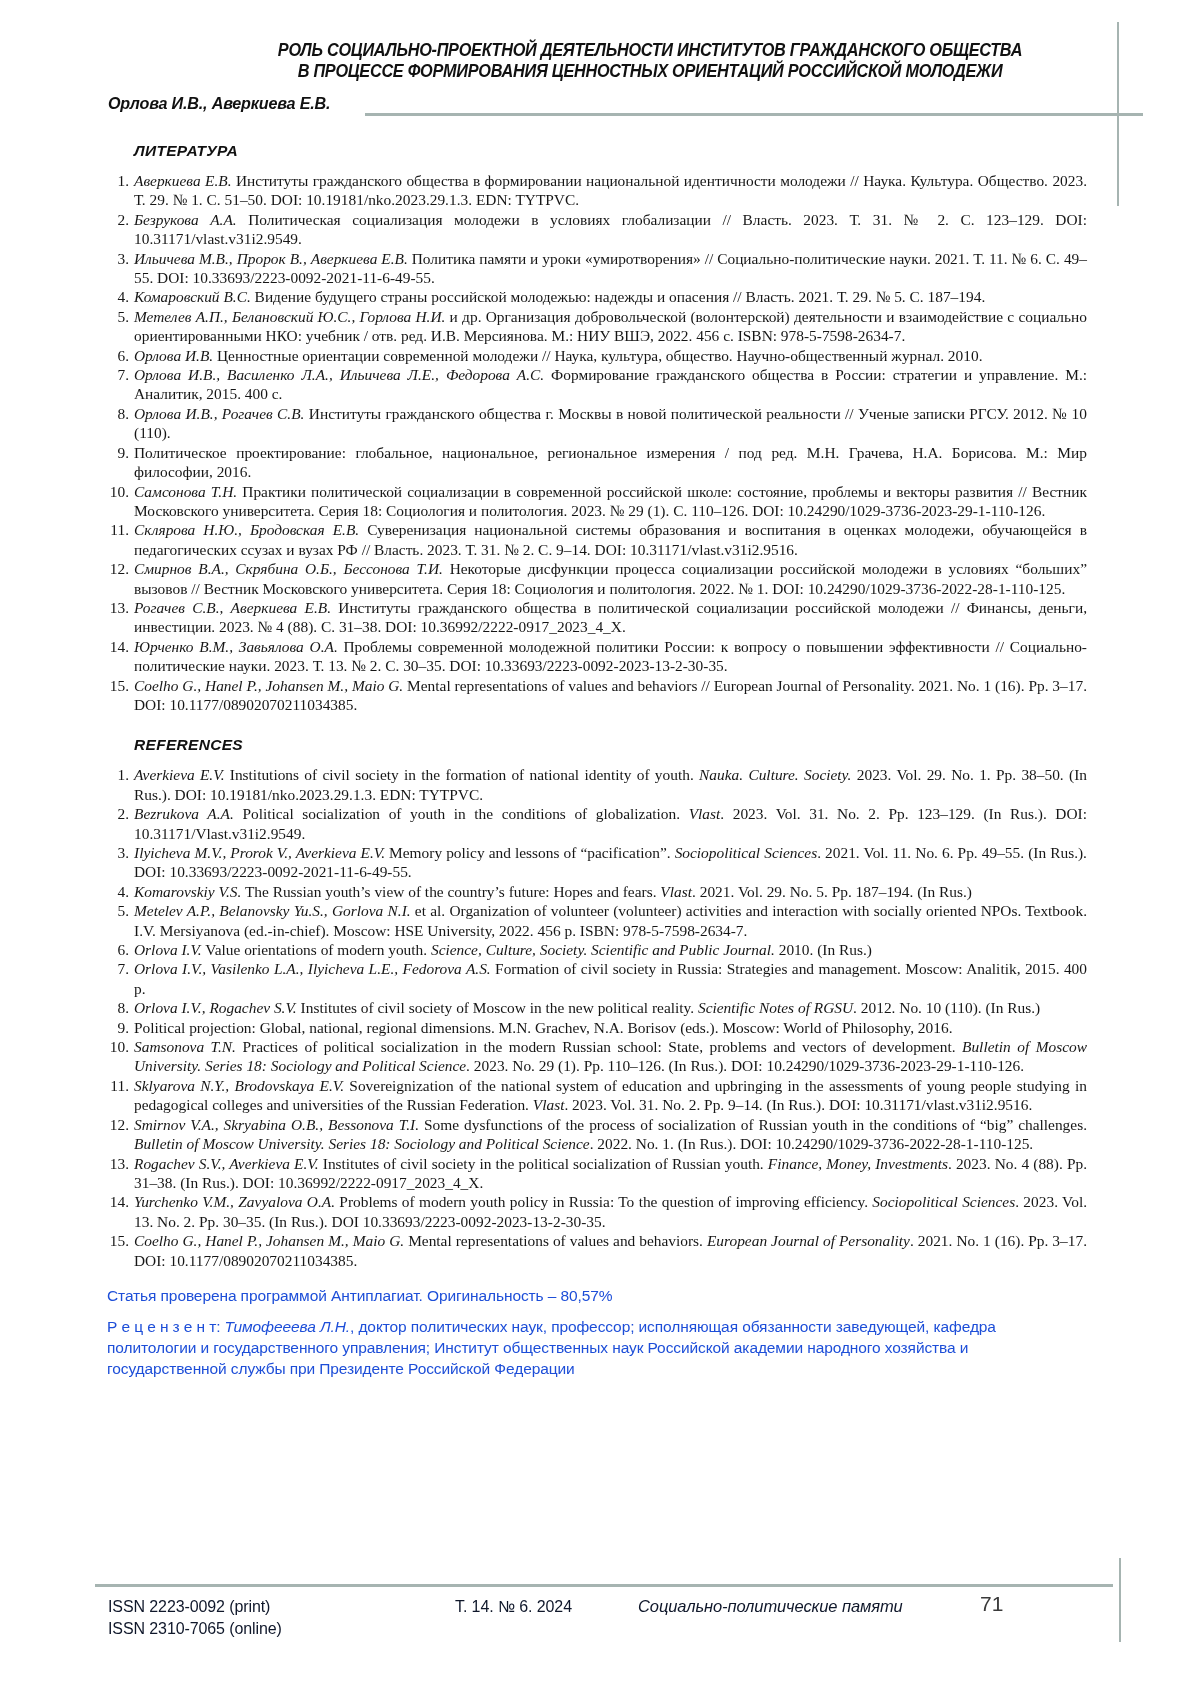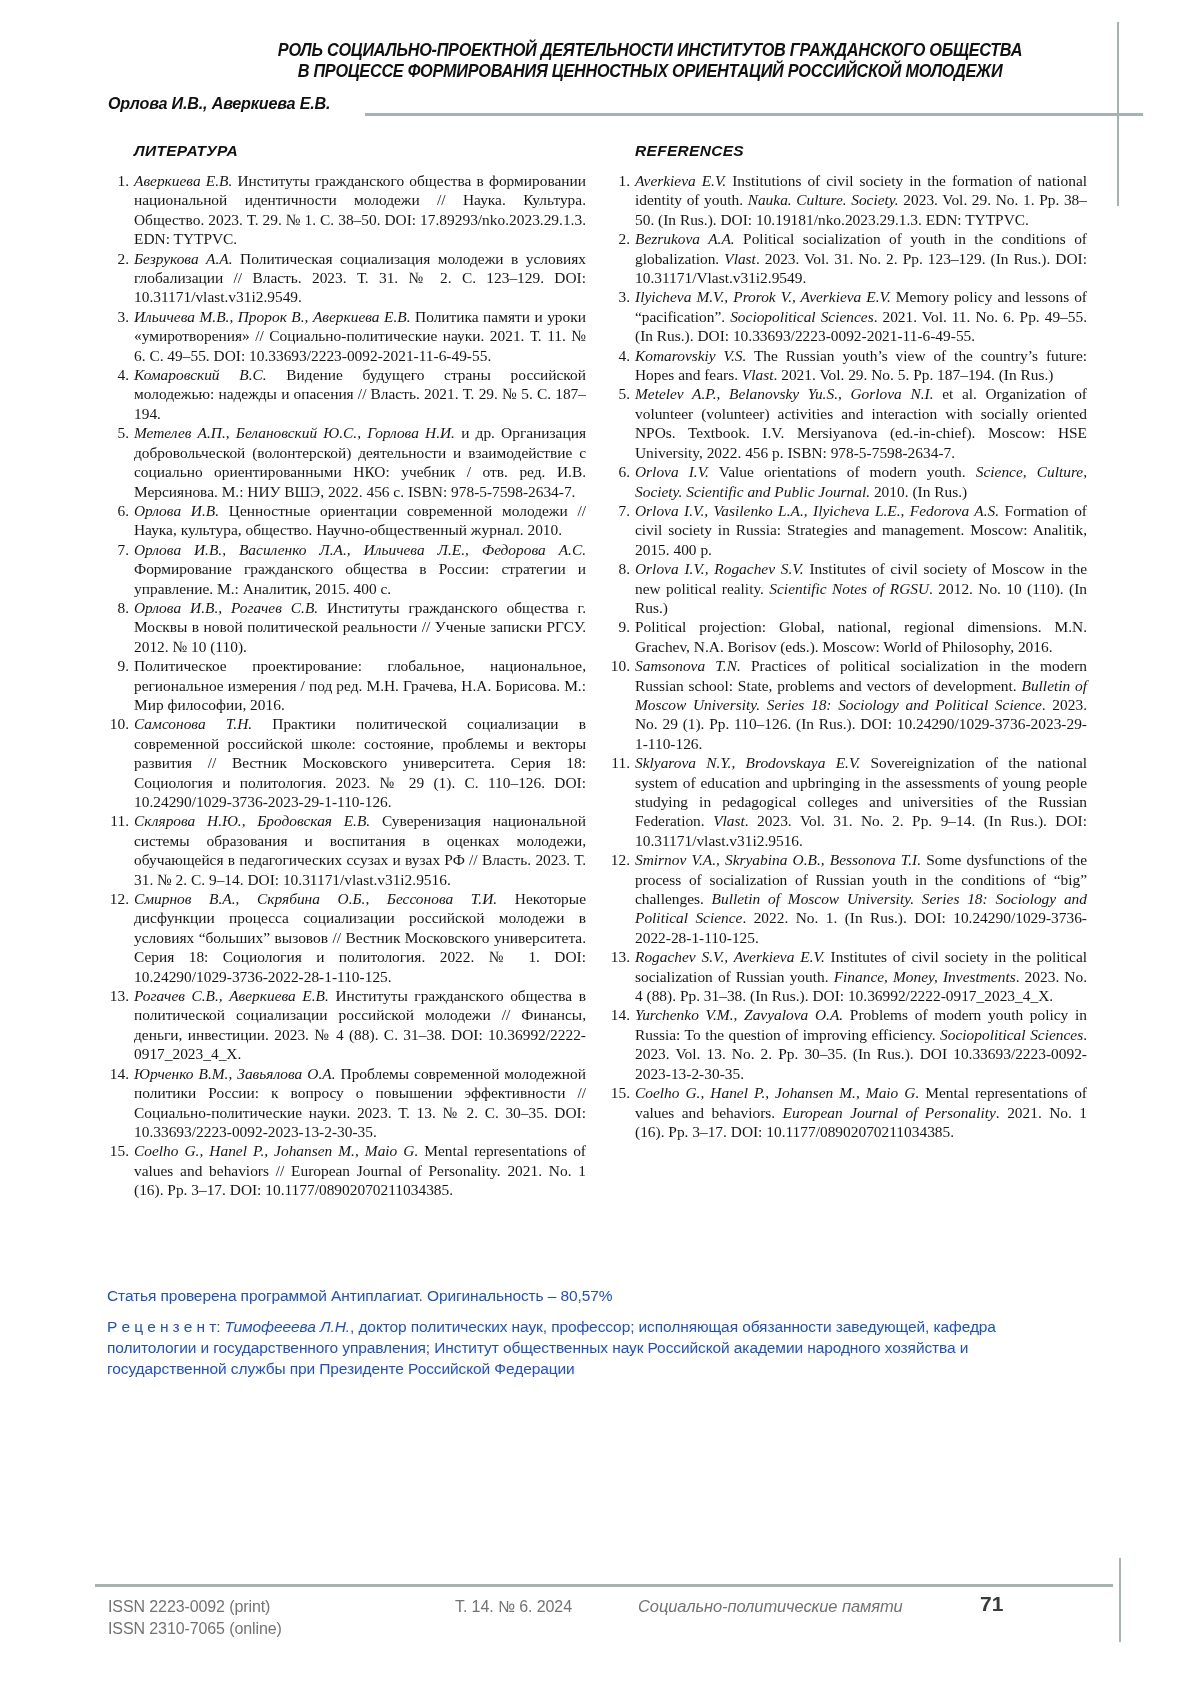--- a/index.html
+++ b/index.html
@@ -11,45 +11,45 @@
          font-family:"Liberation Sans",sans-serif;font-style:italic;font-weight:bold;
          font-size:17.5px;line-height:20.5px;letter-spacing:-0.3px;
          transform:scaleX(.93);transform-origin:center top;color:#111;}
   .authors{position:absolute;left:108px;top:92px;
            font-family:"Liberation Sans",sans-serif;font-style:italic;font-weight:bold;
            font-size:17px;letter-spacing:-0.2px;transform:scaleX(.95);transform-origin:left top;color:#111;}
   .rule-top{position:absolute;left:365px;top:111px;width:778px;height:3px;background:#a6b4b1;}
   .vline-top{position:absolute;left:1117px;top:20px;width:2px;height:184px;background:#a6b4b1;}
 
   
-  .cols{position:absolute;left:107px;top:140px;width:980px;display:flex;gap:22px;}
+  .cols{position:absolute;left:107px;top:140px;width:980px;display:flex;gap:22px;flex-direction:column;}
   .col{flex:1;min-width:0;}
   .col-heading{font-family:"Liberation Sans",sans-serif;font-style:italic;font-weight:600;
                font-size:15.5px;margin:0 0 11px 27px;letter-spacing:.3px;color:#111;}
   .ref-item{display:flex;font-size:15.4px;line-height:19.4px;}
   .ref-num{flex:0 0 22px;text-align:right;padding-right:5px;}
   .ref-text{flex:1;text-align:justify;overflow-wrap:break-word;}
   .it{font-style:italic;}
 
   
   .notes{position:absolute;left:107px;top:1283px;width:915px;
          font-family:"Liberation Sans",sans-serif;font-size:15.5px;line-height:21px;color:#1d4ed8;
          letter-spacing:-0.1px;}
   .note-reviewer{margin-top:10px;}
   .note-dates{margin-top:16px;}
 
   
   .rule-bottom{position:absolute;left:95px;top:1582px;width:1018px;height:3px;background:#a6b4b1;}
   .vline-bottom{position:absolute;left:1119px;top:1556px;width:2px;height:84px;background:#a6b4b1;}
-  .footer-text{font-family:"Liberation Sans",sans-serif;font-size:16px;color:#737373;letter-spacing:-0.1px;}
+  .footer-text{font-family:"Liberation Sans",sans-serif;font-size:16px;color:#0f172a;letter-spacing:-0.1px;}
   .issn{position:absolute;left:108px;top:1594px;line-height:22px;}
   .volume{position:absolute;left:455px;top:1596px;}
   .journal{position:absolute;left:638px;top:1595px;font-style:italic;font-size:16.5px;}
   .pagenum{position:absolute;left:980px;top:1590px;font-family:"Liberation Sans",sans-serif;
-           font-weight:700;font-size:21px;color:#3a3a3a;}
+           font-weight:400;font-size:21px;color:#3a3a3a;}
 </style>
 </head>
 <body>
 
 <div class="page">
 
   <div class="title">
     <div>РОЛЬ СОЦИАЛЬНО-ПРОЕКТНОЙ ДЕЯТЕЛЬНОСТИ ИНСТИТУТОВ ГРАЖДАНСКОГО ОБЩЕСТВА</div>
     <div>В ПРОЦЕССЕ ФОРМИРОВАНИЯ ЦЕННОСТНЫХ ОРИЕНТАЦИЙ РОССИЙСКОЙ МОЛОДЕЖИ</div>
   </div>
@@ -58,21 +58,21 @@
 
   <div class="rule-top"></div>
   <div class="vline-top"></div>
 
   <div class="cols">
     <div class="col">
       <div class="col-heading">ЛИТЕРАТУРА</div>
       <div>
           <div class="ref-item">
             <span class="ref-num">1.</span>
-            <span class="ref-text"><span class="it">Аверкиева Е.В.</span><span> Институты гражданского общества в формировании национальной идентичности молодежи // Наука. Культура. Общество. 2023. Т. 29. № 1. С. 38–50. DOI: 17.89293/nko.2023.29.1.3. EDN: TYTPVC.</span></span>
+            <span class="ref-text"><span class="it">Аверкиева Е.В.</span><span> Институты гражданского общества в формировании национальной идентичности молодежи // Наука. Культура. Общество. 2023. Т. 29. № 1. С. 51–50. DOI: 10.19181/nko.2023.29.1.3. EDN: TYTPVC.</span></span>
           </div>
           <div class="ref-item">
             <span class="ref-num">2.</span>
             <span class="ref-text"><span class="it">Безрукова А.А.</span><span> Политическая социализация молодежи в условиях глобализации // Власть. 2023. Т. 31. № 2. С. 123–129. DOI: 10.31171/vlast.v31i2.9549.</span></span>
           </div>
           <div class="ref-item">
             <span class="ref-num">3.</span>
             <span class="ref-text"><span class="it">Ильичева М.В., Пророк В., Аверкиева Е.В.</span><span> Политика памяти и уроки «умиротворения» // Социально-политические науки. 2021. Т. 11. № 6. С. 49–55. DOI: 10.33693/2223-0092-2021-11-6-49-55.</span></span>
           </div>
           <div class="ref-item">

